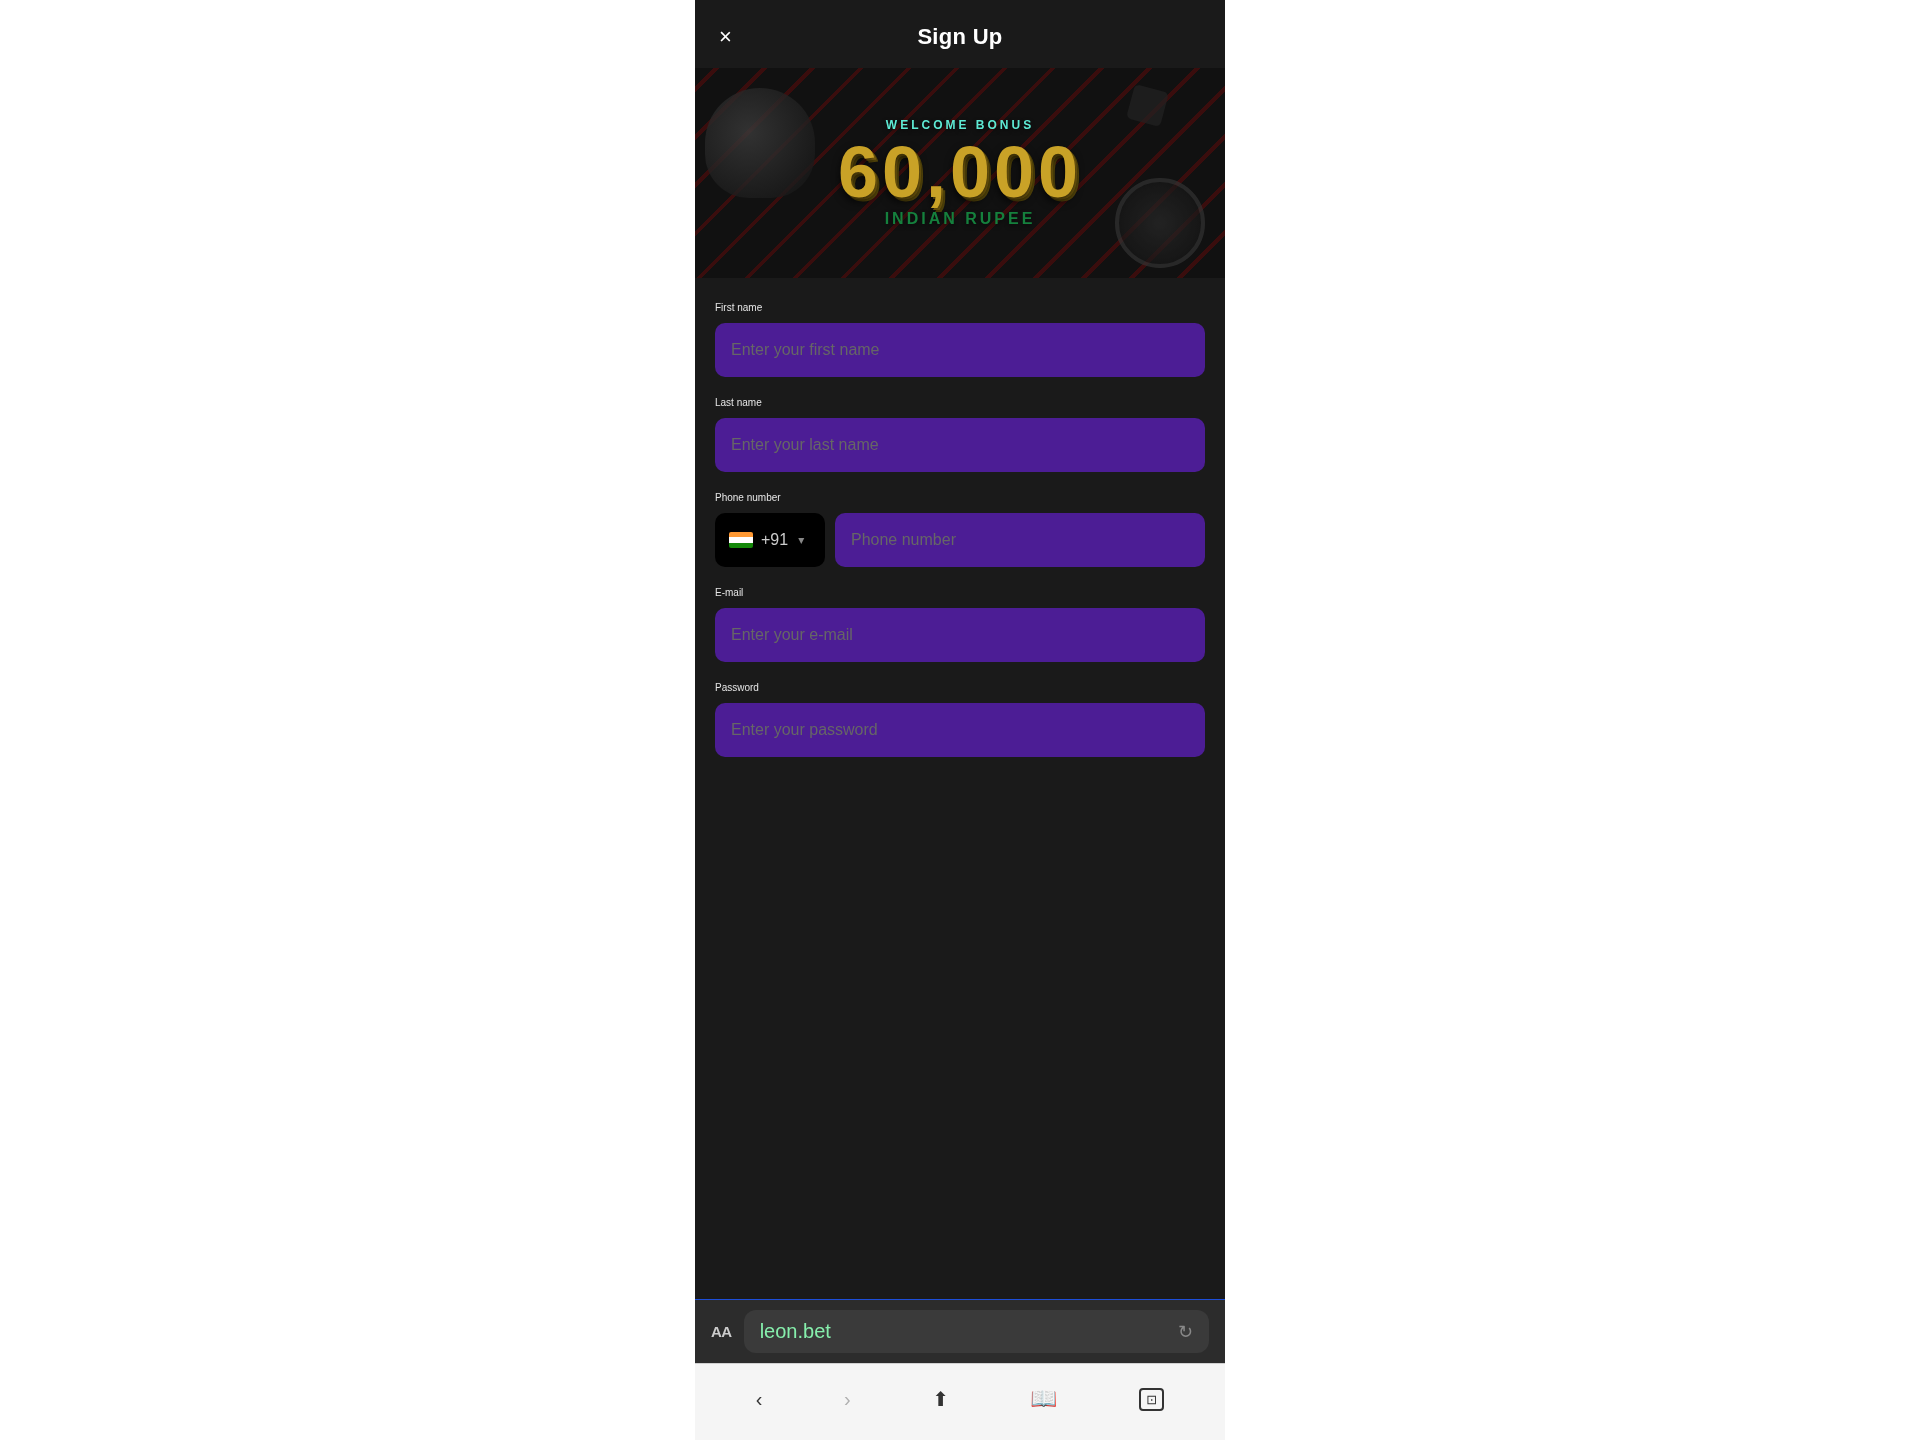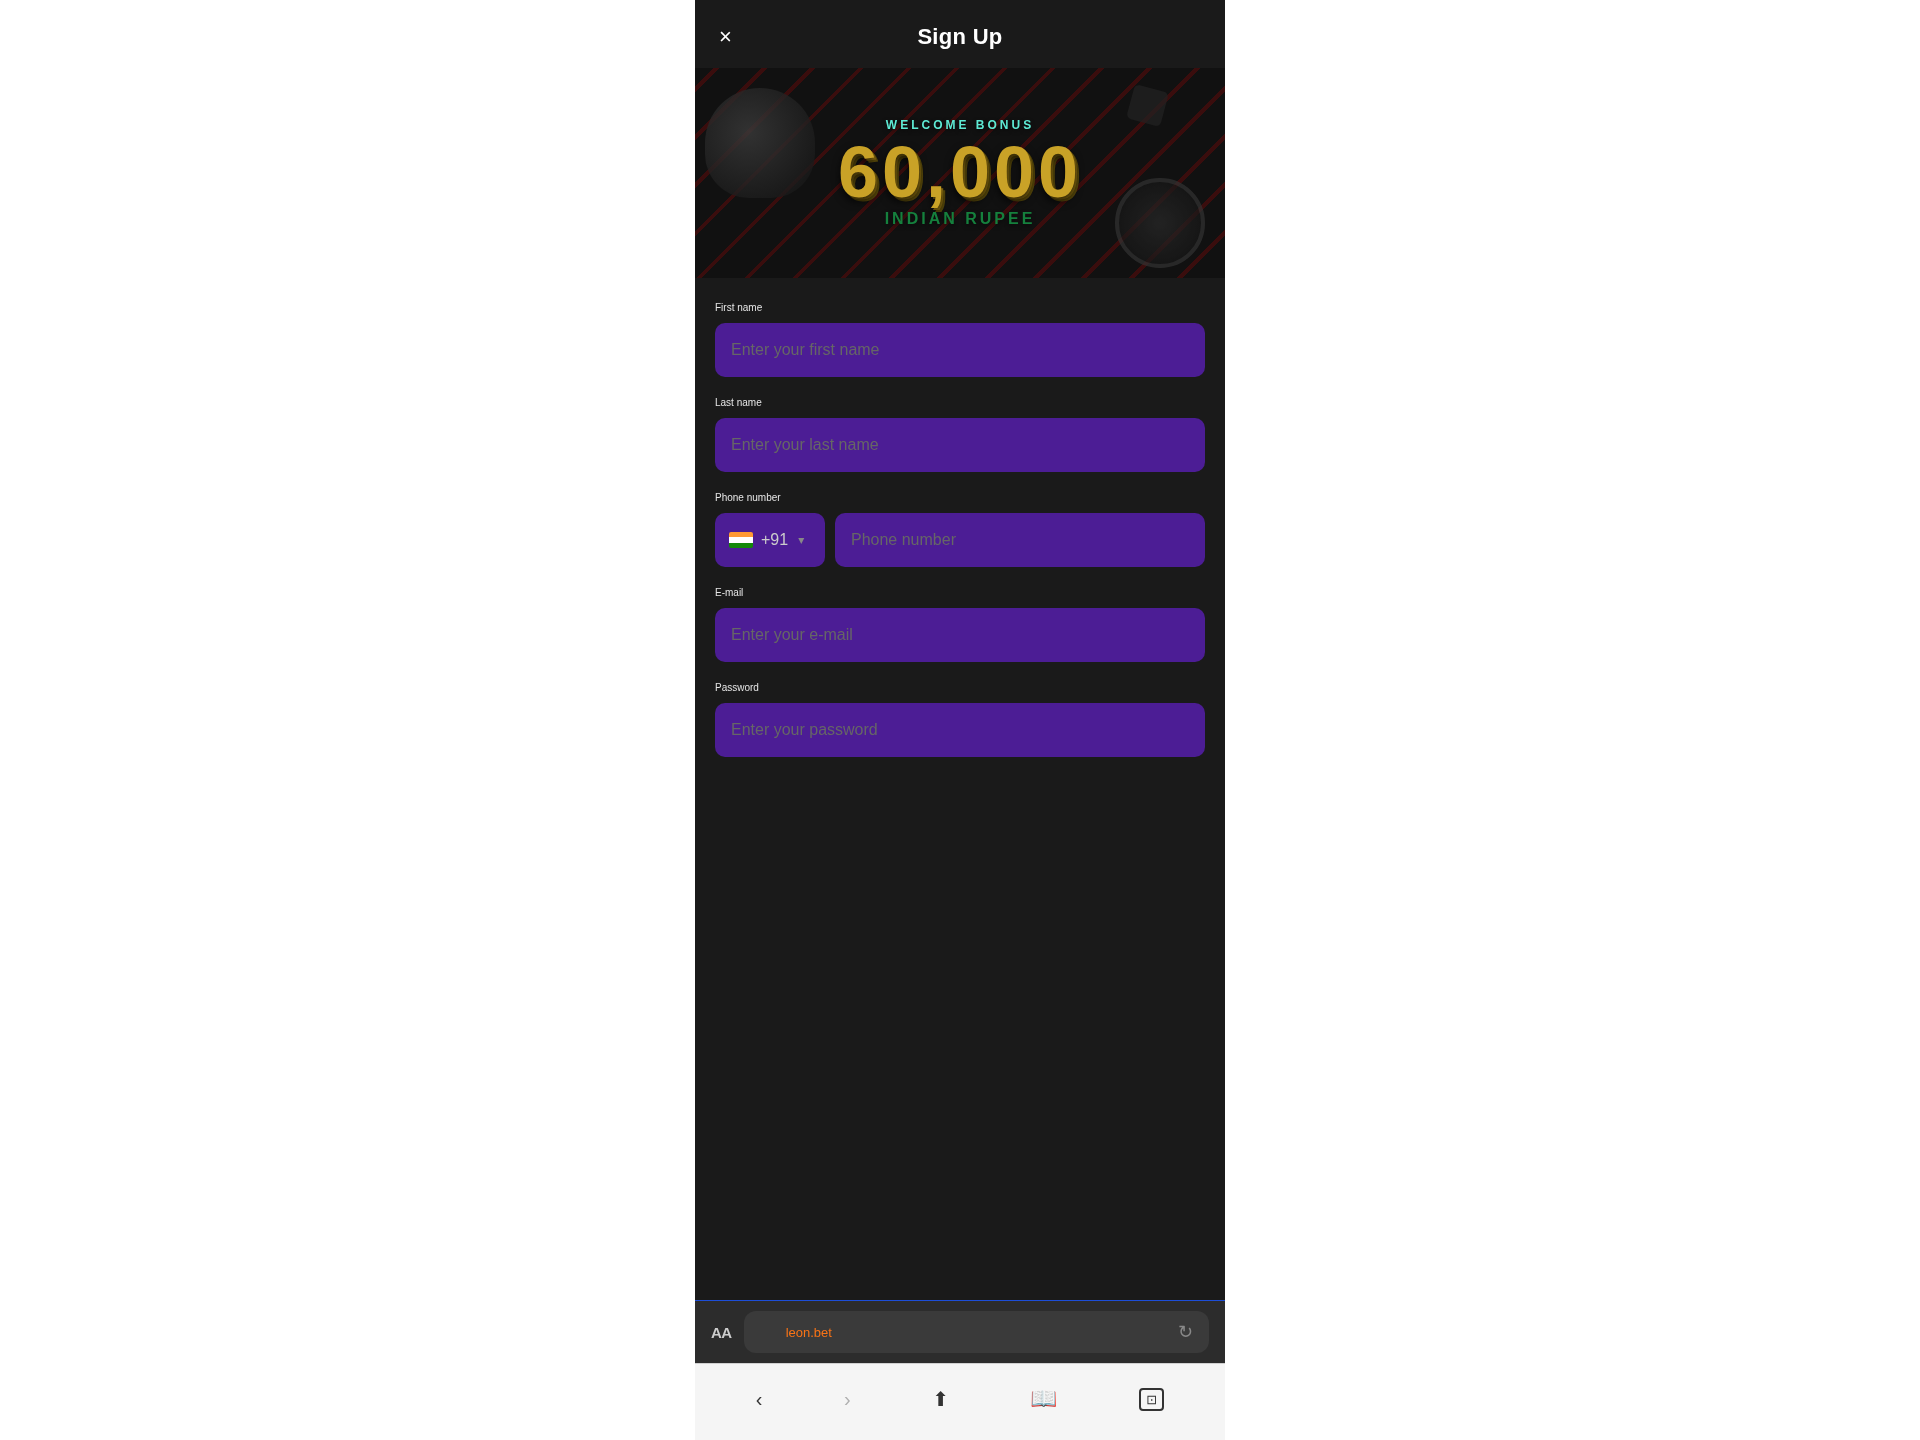--- a/index.html
+++ b/index.html
@@ -210,21 +210,21 @@
 
     .phone-row {
       display: flex;
       gap: 10px;
     }
 
     .country-selector {
       display: flex;
       align-items: center;
       gap: 8px;
-      background-color: #4c1d95;
+      background-color: #000000;
       border-radius: 10px;
       padding: 18px 14px;
       cursor: pointer;
       min-width: 110px;
       white-space: nowrap;
     }
 
     .flag-icon {
       width: 24px;
       height: 16px;
@@ -276,24 +276,23 @@
       flex: 1;
       background-color: #3a3a3a;
       border-radius: 12px;
       padding: 10px 16px;
       display: flex;
       align-items: center;
       justify-content: space-between;
     }
 
     .browser-url {
-      color: #f97316;
-      font-size: 13px;
+      color: #86efac;
+      font-size: 20px;
       font-weight: 400;
-      margin-left: 26px;
     }
 
     .reload-icon {
       color: #888888;
       font-size: 18px;
     }
 
     
     .nav-bar {
       background-color: #f5f5f5;

